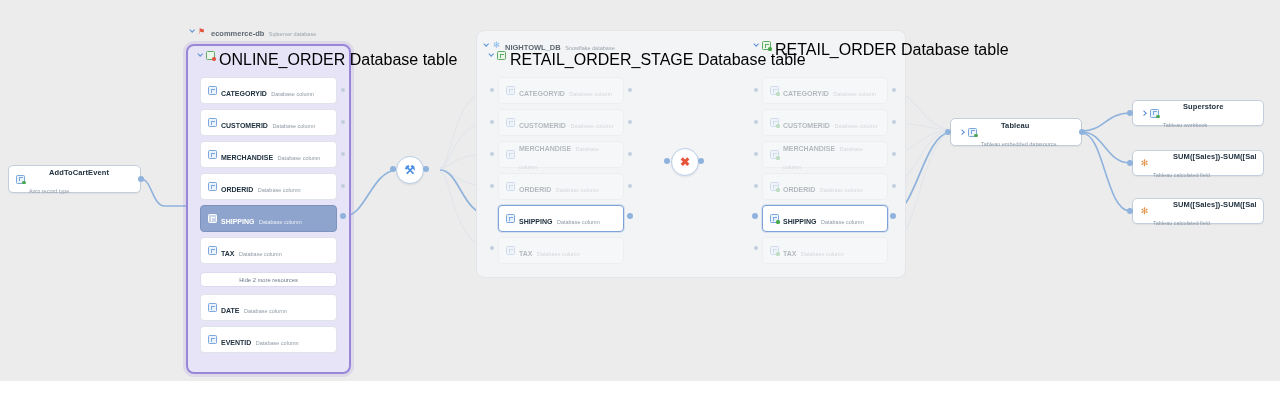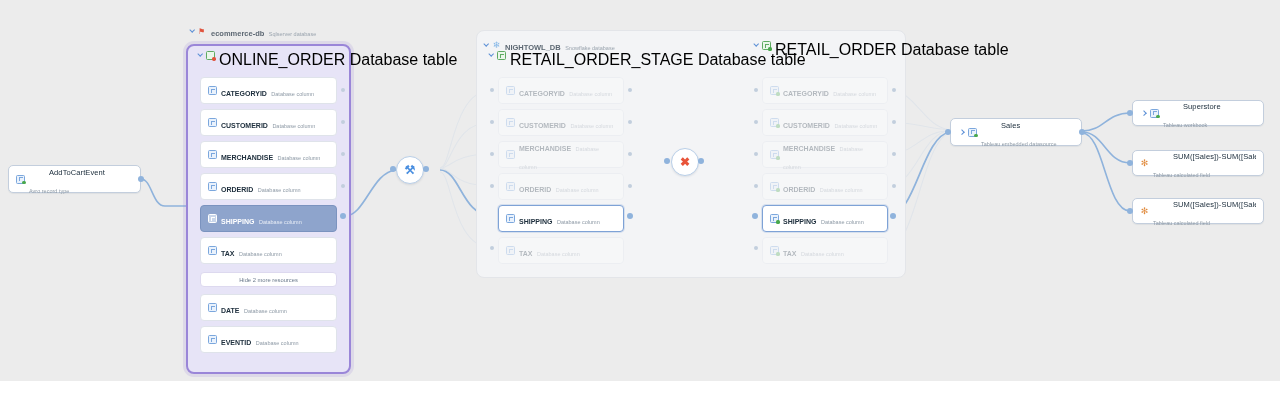--- a/index.html
+++ b/index.html
@@ -46,21 +46,21 @@
     border: 1px solid #c3cedd;
     border-radius: 5px;
     display: flex;
     align-items: center;
     padding: 0 7px;
     box-shadow: 0 1px 1px rgba(30,50,80,.07);
   }
   .node .txt { overflow: hidden; }
   .node .title {
     font-size: 7.5px;
-    font-weight: normal;
+    font-weight: bold;
     color: #20313f;
     letter-spacing: .1px;
     white-space: nowrap;
     line-height: 9px;
     padding-left: 20px;
   }
   .node .sub {
     font-size: 5.5px;
     color: #8e9aa6;
     white-space: nowrap;
@@ -576,21 +576,21 @@
   <div class="port sm" style="left:892px; top:88px;"></div>
   <div class="port sm" style="left:892px; top:120px;"></div>
   <div class="port sm" style="left:892px; top:152px;"></div>
   <div class="port sm" style="left:892px; top:184px;"></div>
   <div class="port" style="left:890px; top:213px;"></div>
 
   <div class="node" style="left:950px; top:118px; width:132px; height:28px;">
     <span class="chev right"></span>
     <span class="gicon col dot-green"></span>
     <span class="txt">
-      <span class="title">Sales</span>
+      <span class="title">Tableau</span>
       <span class="sub">Tableau embedded datasource</span>
     </span>
   </div>
   <div class="port" style="left:945px; top:129px;"></div>
   <div class="port" style="left:1079px; top:129px;"></div>
 
   <div class="node" style="left:1132px; top:100px; width:132px; height:26px;">
     <span class="chev right"></span>
     <span class="gicon col dot-green"></span>
     <span class="txt">

